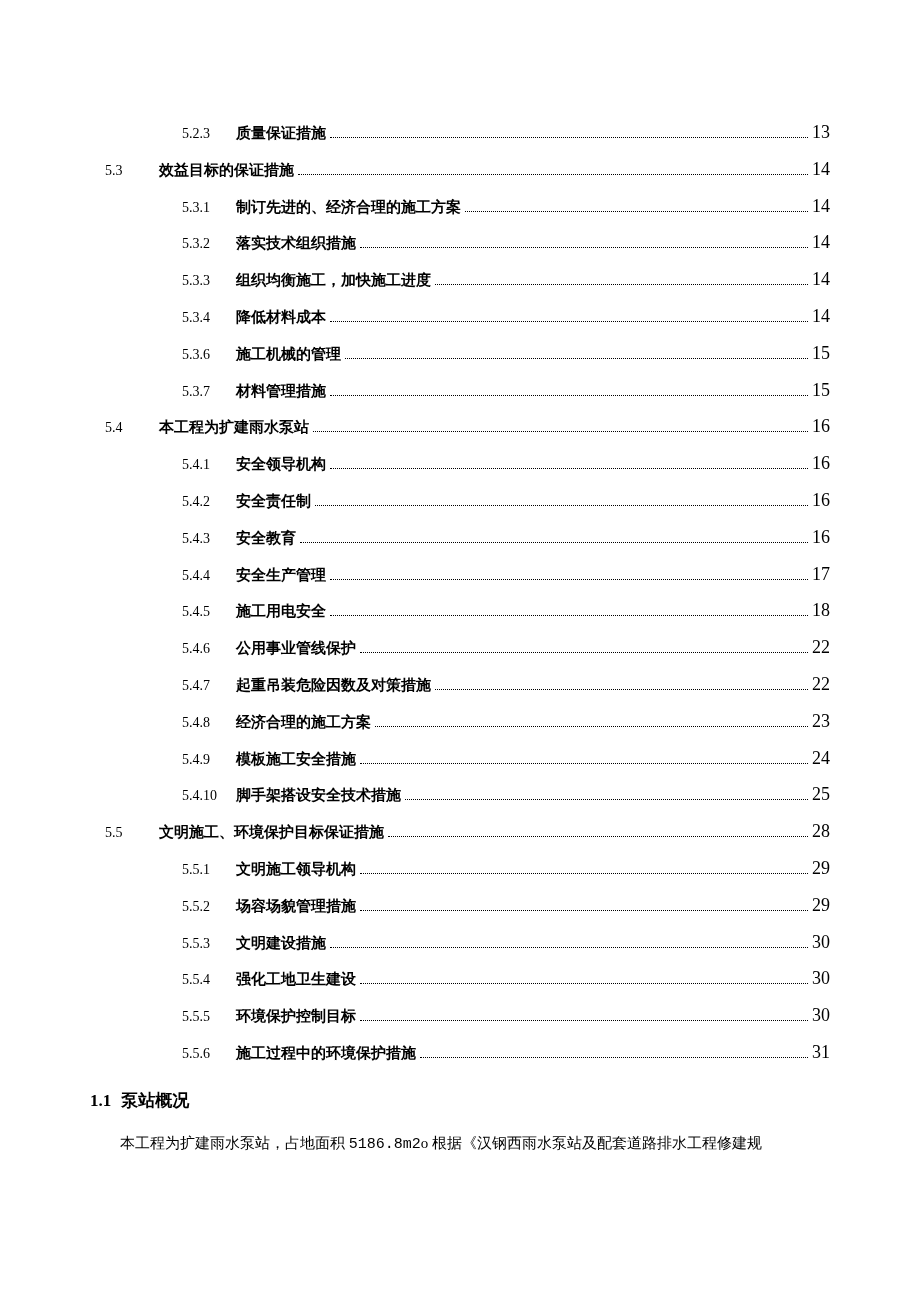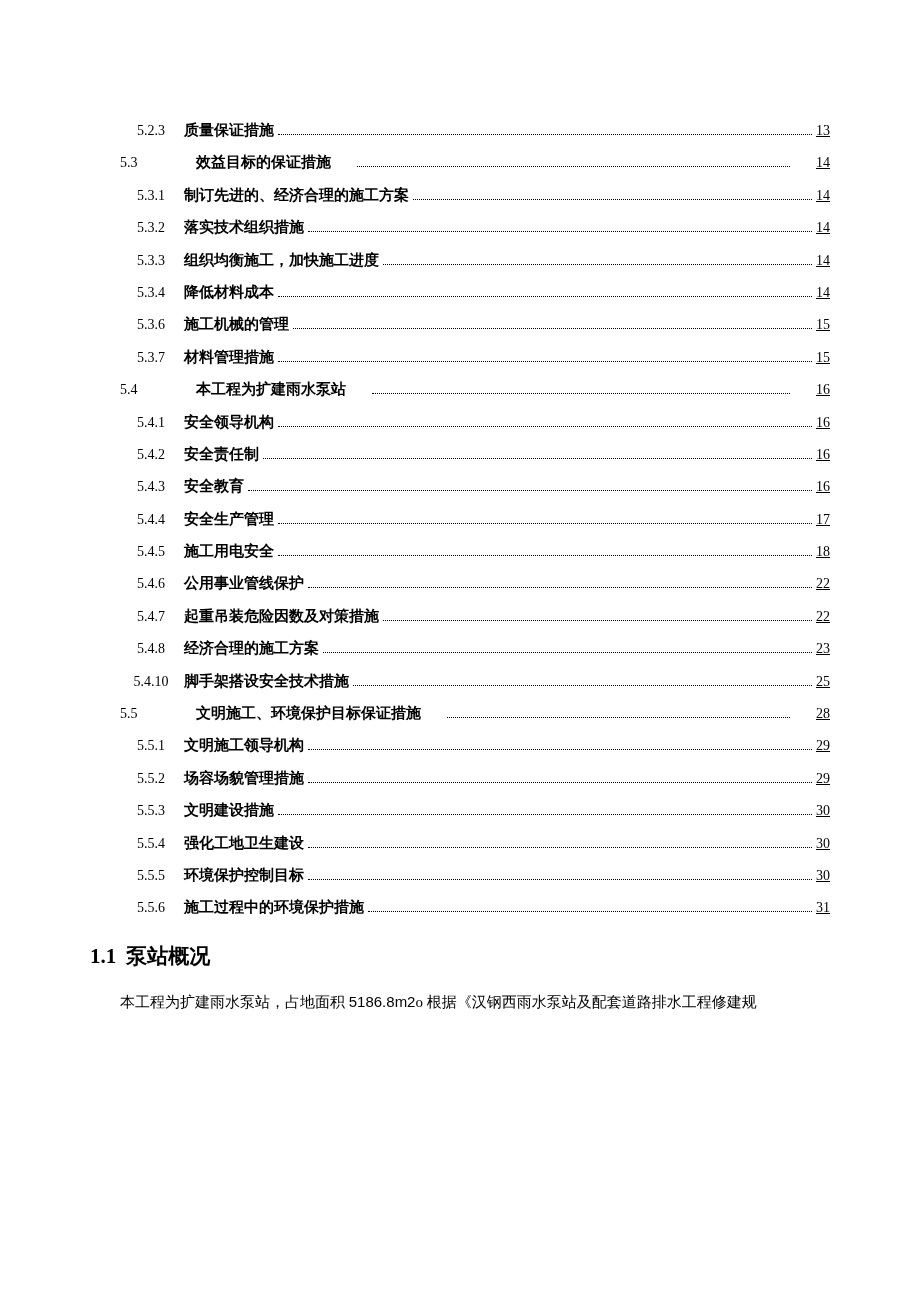--- a/index.html
+++ b/index.html
@@ -17,61 +17,60 @@
     box-sizing: border-box;
     padding: 110px 90px 60px 90px;
     position: relative;
   }
   .toc-row {
     display: flex;
     align-items: baseline;
     white-space: nowrap;
     margin: 8px 0;
   }
-  .toc-sub { margin-left: 40px; text-align: center; }
-  .toc-section { margin-left: 30px; gap: 22px; }
+  .toc-sub { margin-left: 92px; }
+  .toc-section { margin-left: 15px; }
   .toc-num {
     flex: 0 0 auto;
     font-family: "Times New Roman", serif;
     font-size: 14px;
     margin-right: 12px;
     min-width: 42px;
   }
   .toc-title { flex: 0 0 auto; font-weight: bold; }
   .toc-dots {
     flex: 1 1 auto;
     border-bottom: 1px dotted #000;
     margin: 0 4px 4px 4px;
     height: 0;
   }
   .toc-page {
     flex: 0 0 auto;
     font-family: "Times New Roman", serif;
-    font-size: 14px;
-    text-decoration: underline;
+    font-size: 18px;
   }
   h1.section-head {
     font-family: "SimSun", "宋体", serif;
     font-weight: bold;
     font-size: 19px;
     margin: 30px 0 20px 0;
   }
   h1.section-head .num { font-family: "Times New Roman", serif; margin-right: 4px; }
   h2.sub-head {
     font-weight: bold;
-    font-size: 21px;
+    font-size: 17px;
     margin: 20px 0 14px 0;
   }
   h2.sub-head .num { font-family: "Times New Roman", serif; margin-right: 10px; }
   p.body {
     margin: 8px 0;
     text-indent: 2em;
     line-height: 2;
   }
-  .latin { font-family: Liberation Sans, sans-serif; }
+  .latin { font-family: Liberation Mono, monospace; }
 </style>
 </head>
 <body>
 
 <div class="page">
 
   <div id="toc">
       <div class="toc-row toc-sub">
         <span class="toc-num">5.2.3</span>
         <span class="toc-title">质量保证措施</span>
@@ -168,20 +167,26 @@
         <span class="toc-dots"></span>
         <span class="toc-page">22</span>
       </div>
       <div class="toc-row toc-sub">
         <span class="toc-num">5.4.8</span>
         <span class="toc-title">经济合理的施工方案</span>
         <span class="toc-dots"></span>
         <span class="toc-page">23</span>
       </div>
       <div class="toc-row toc-sub">
+        <span class="toc-num">5.4.9</span>
+        <span class="toc-title">模板施工安全措施</span>
+        <span class="toc-dots"></span>
+        <span class="toc-page">24</span>
+      </div>
+      <div class="toc-row toc-sub">
         <span class="toc-num">5.4.10</span>
         <span class="toc-title">脚手架搭设安全技术措施</span>
         <span class="toc-dots"></span>
         <span class="toc-page">25</span>
       </div>
       <div class="toc-row toc-section">
         <span class="toc-num">5.5</span>
         <span class="toc-title">文明施工、环境保护目标保证措施</span>
         <span class="toc-dots"></span>
         <span class="toc-page">28</span>

